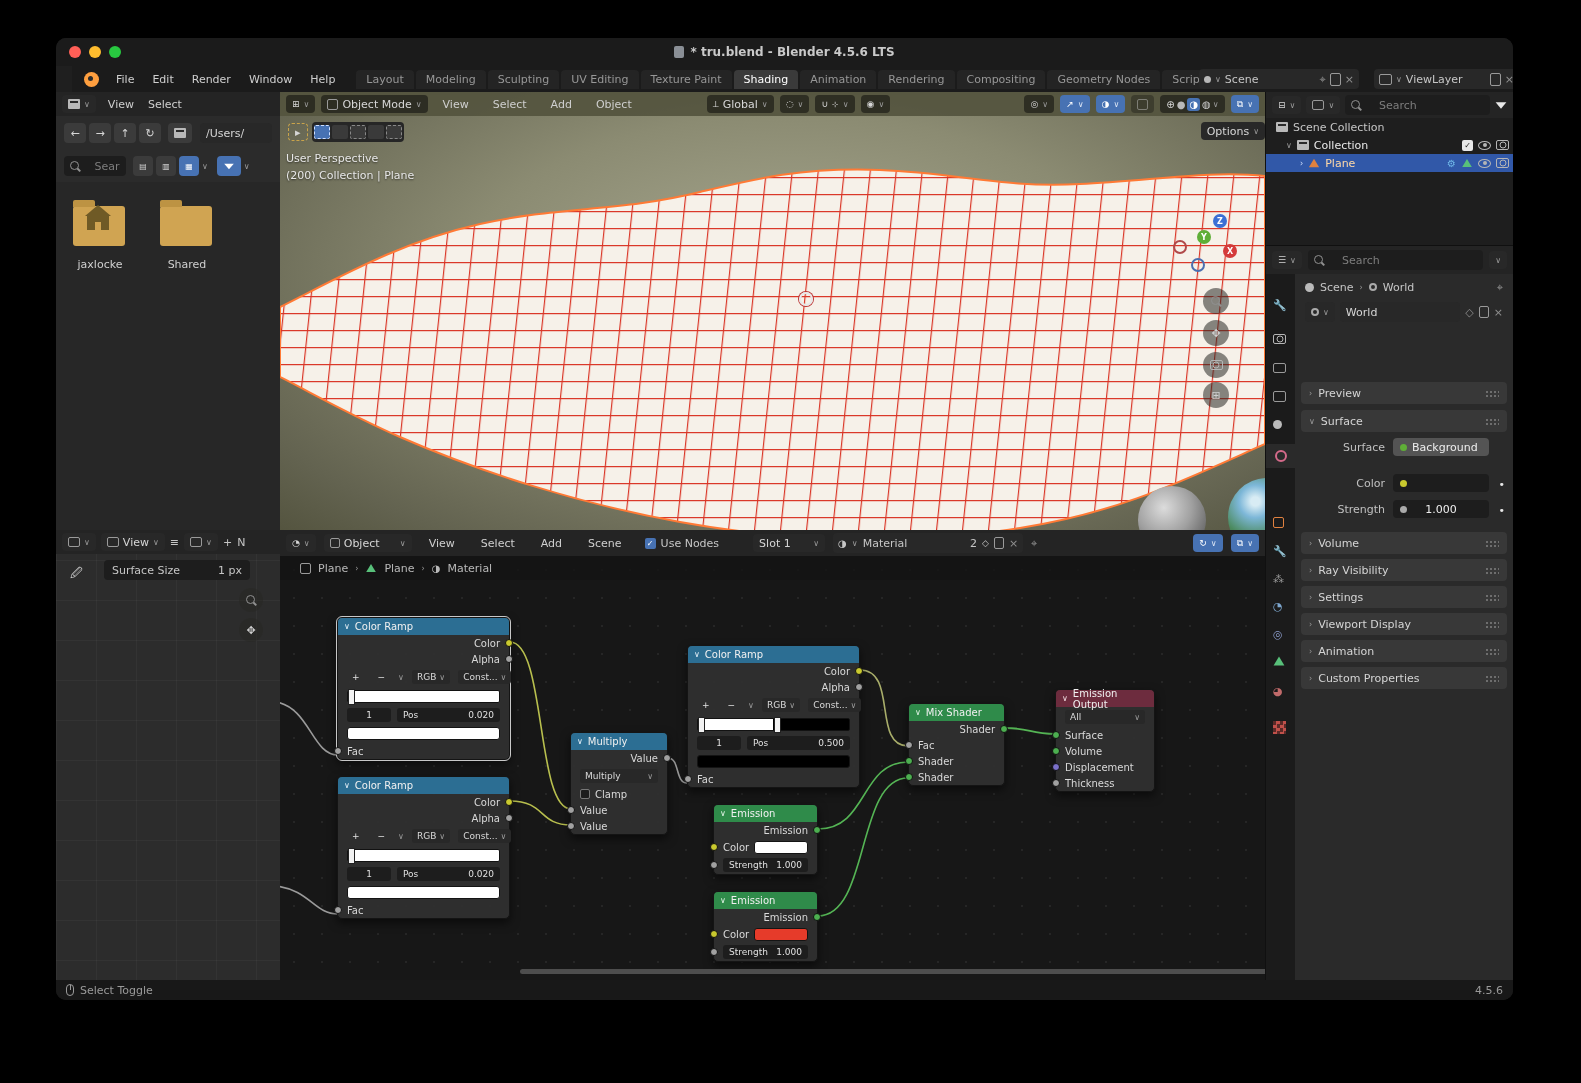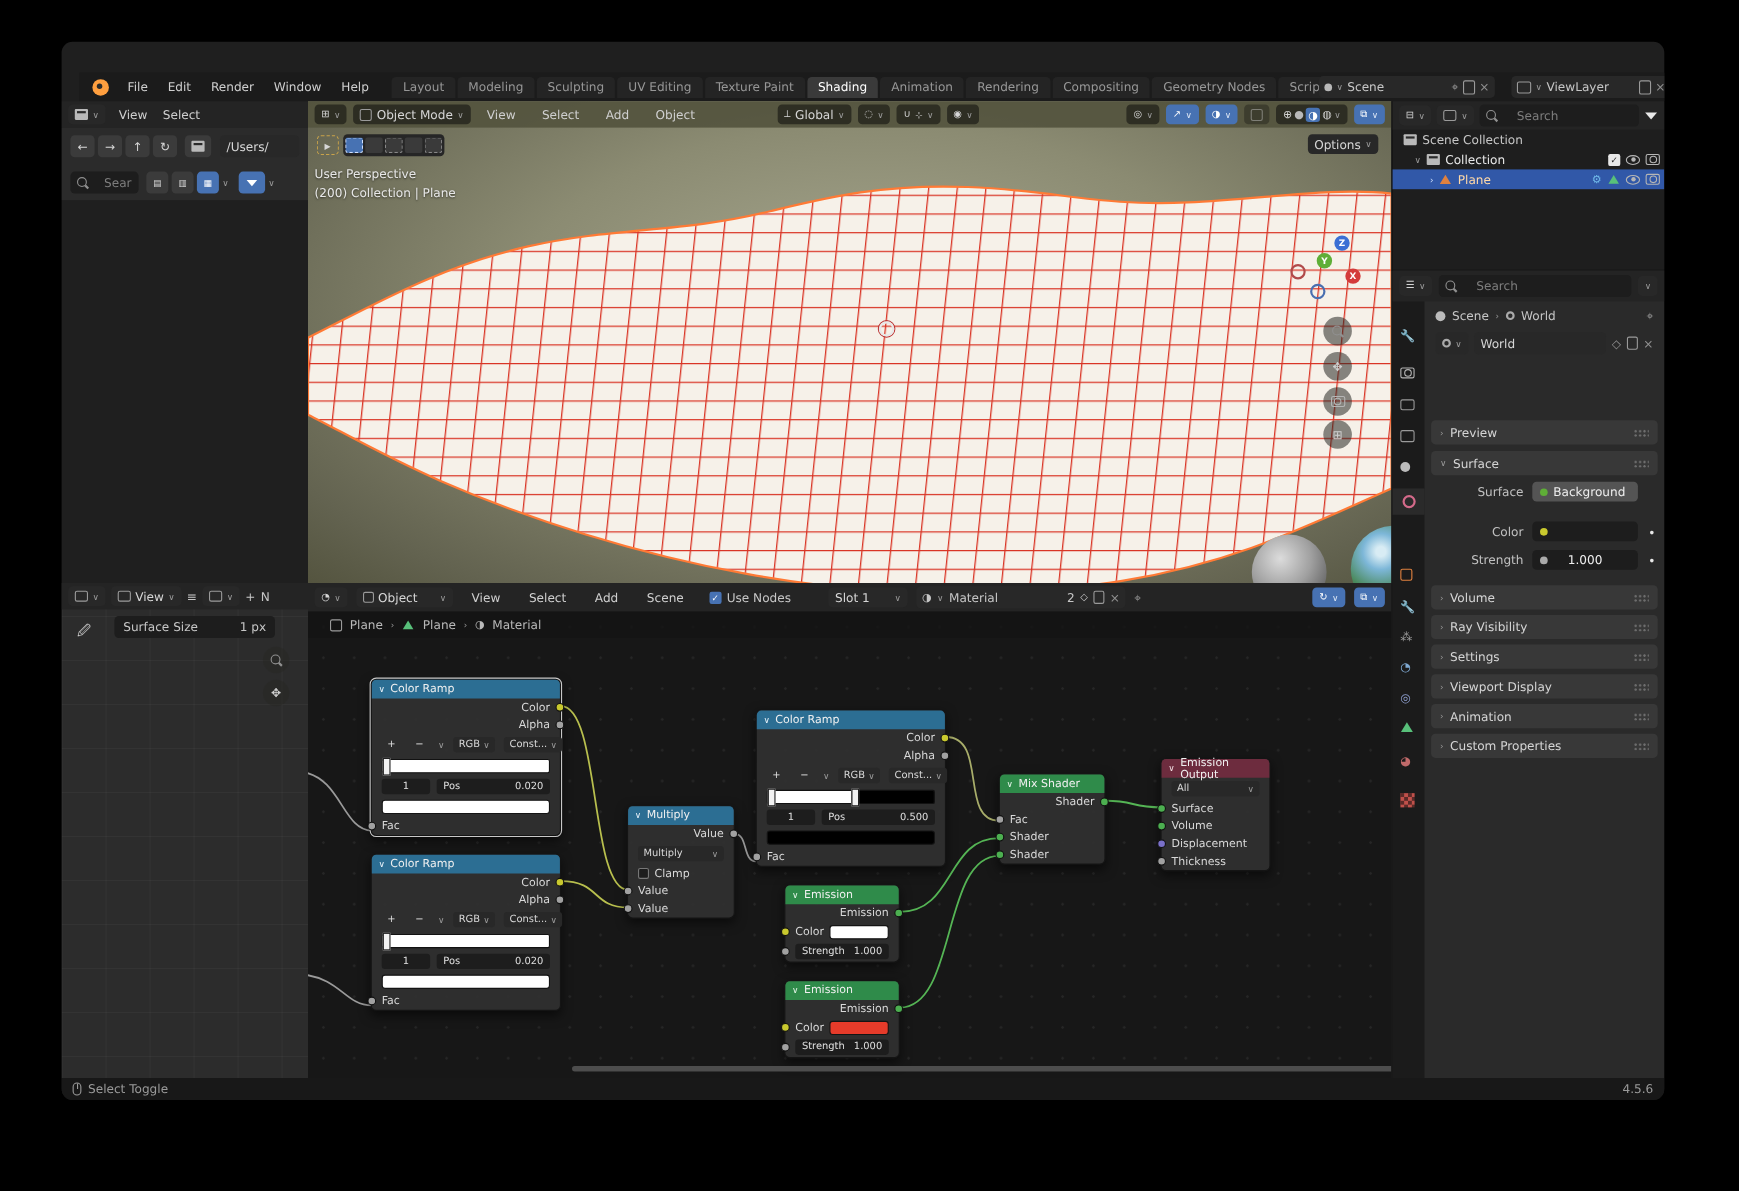--- a/index.html
+++ b/index.html
@@ -88,20 +88,27 @@
 .hdr-strip{background:#242424}
 .sphere-gray{border-radius:50%;background:radial-gradient(circle at 38% 32%,#dcdcdc,#a0a0a0 45%,#4e4e4e 92%)}
 .sphere-earth{border-radius:50%;background:radial-gradient(circle at 35% 30%,#d8ecf4 0 6%,#7db7d8 22%,#4b8a5d 48%,#2e6242 72%,#17351f)}
 .txt-dim{color:#8f8f8f}
 </style>
 </head>
 <body>
 
 <div class="window">
 
+  <div class="titlebar a">
+    <span class="tl" style="left:13px;background:#ff5f57"></span>
+    <span class="tl" style="left:33px;background:#febc2e"></span>
+    <span class="tl" style="left:53px;background:#28c840"></span>
+    <span class="docicon"></span>
+    <span>* tru.blend - Blender 4.5.6 LTS</span>
+  </div>
 
   <div class="topbar a">
     <span class="blogo"></span>
     <span class="menu-item">File</span>
     <span class="menu-item">Edit</span>
     <span class="menu-item">Render</span>
     <span class="menu-item">Window</span>
     <span class="menu-item">Help</span>
     <div class="r" style="margin-left:12px">
       <span class="tab">Layout</span>
@@ -181,20 +188,32 @@
       <span class="w blue" style="width:20px;justify-content:center;padding:0">
           <span style="font-size:8px">▦</span>
         </span>
       <span class="chev">∨</span>
       <span class="w blue" style="width:24px;justify-content:center;padding:0;margin-left:6px">
           <span class="funnel" style="border-top-color:#fff;transform:scale(.8)"></span>
         </span>
       <span class="chev">∨</span>
     </div>
   </div>
+  <div class="a fb-canvas" style="left:0;top:144px;width:224px;height:348px">
+    <div class="a" style="left:17px;top:24px;width:54px;text-align:center">
+      <div class="folder">
+          <span class="home"></span>
+        </div>
+      <div style="margin-top:12px;color:#d0d0d0">jaxlocke</div>
+    </div>
+    <div class="a" style="left:104px;top:24px;width:54px;text-align:center">
+      <div class="folder"></div>
+      <div style="margin-top:12px;color:#d0d0d0">Shared</div>
+    </div>
+  </div>
 
   <div class="a" style="left:224px;top:54px;width:985px;height:438px;overflow:hidden;background:radial-gradient(ellipse at 52% 42%,#a8a890 0%,#8b8b72 45%,#636350 85%,#54543f 100%)">
 
     <svg width="985" height="438" style="position:absolute;left:0;top:0">
       <defs>
         <pattern id="grid" width="26" height="17" patternUnits="userSpaceOnUse" patternTransform="skewX(-6)">
           <path d="M26 0H0V17" fill="none" stroke="#d93425" stroke-width="2.4"></path>
         </pattern>
       </defs>
       <path d="M0,215 C60,185 120,150 200,132 C280,114 340,120 420,100 C470,88 520,75 600,78 C680,81 720,96 800,92 C870,89 930,78 985,84 L985,352 C900,390 840,420 740,436 C620,455 500,448 400,430 C300,412 200,380 120,345 C70,323 30,300 0,285 Z" fill="#f6f1e9"></path>
@@ -270,21 +289,21 @@
         </span>
       <span class="r" style="background:#262626;border-radius:4px;height:20px;padding:2px;gap:2px">
         <span class="blue" style="width:16px;height:14px;border-radius:2px;border:1px dashed #cfe0ff"></span>
         <span style="width:16px;height:14px;border-radius:2px;background:#3a3a3a"></span>
         <span style="width:16px;height:14px;border-radius:2px;background:#3a3a3a;border:1px dashed #888"></span>
         <span style="width:16px;height:14px;border-radius:2px;background:#3a3a3a"></span>
         <span style="width:16px;height:14px;border-radius:2px;background:#3a3a3a;border:1px dashed #888"></span>
       </span>
     </div>
 
-    <div class="a w" style="right:12px;top:30px;height:18px">
+    <div class="a w" style="right:0;top:30px;height:18px">
       <span>Options</span>
       <span class="chev">∨</span>
     </div>
 
     <div class="a" style="left:6px;top:60px;color:#e8e8e8;text-shadow:0 1px 2px rgba(0,0,0,.6)">
       <div>User Perspective</div>
       <div style="margin-top:4px">(200) Collection | Plane</div>
     </div>
 
     <div class="a" style="right:28px;top:122px;width:64px;height:64px">

